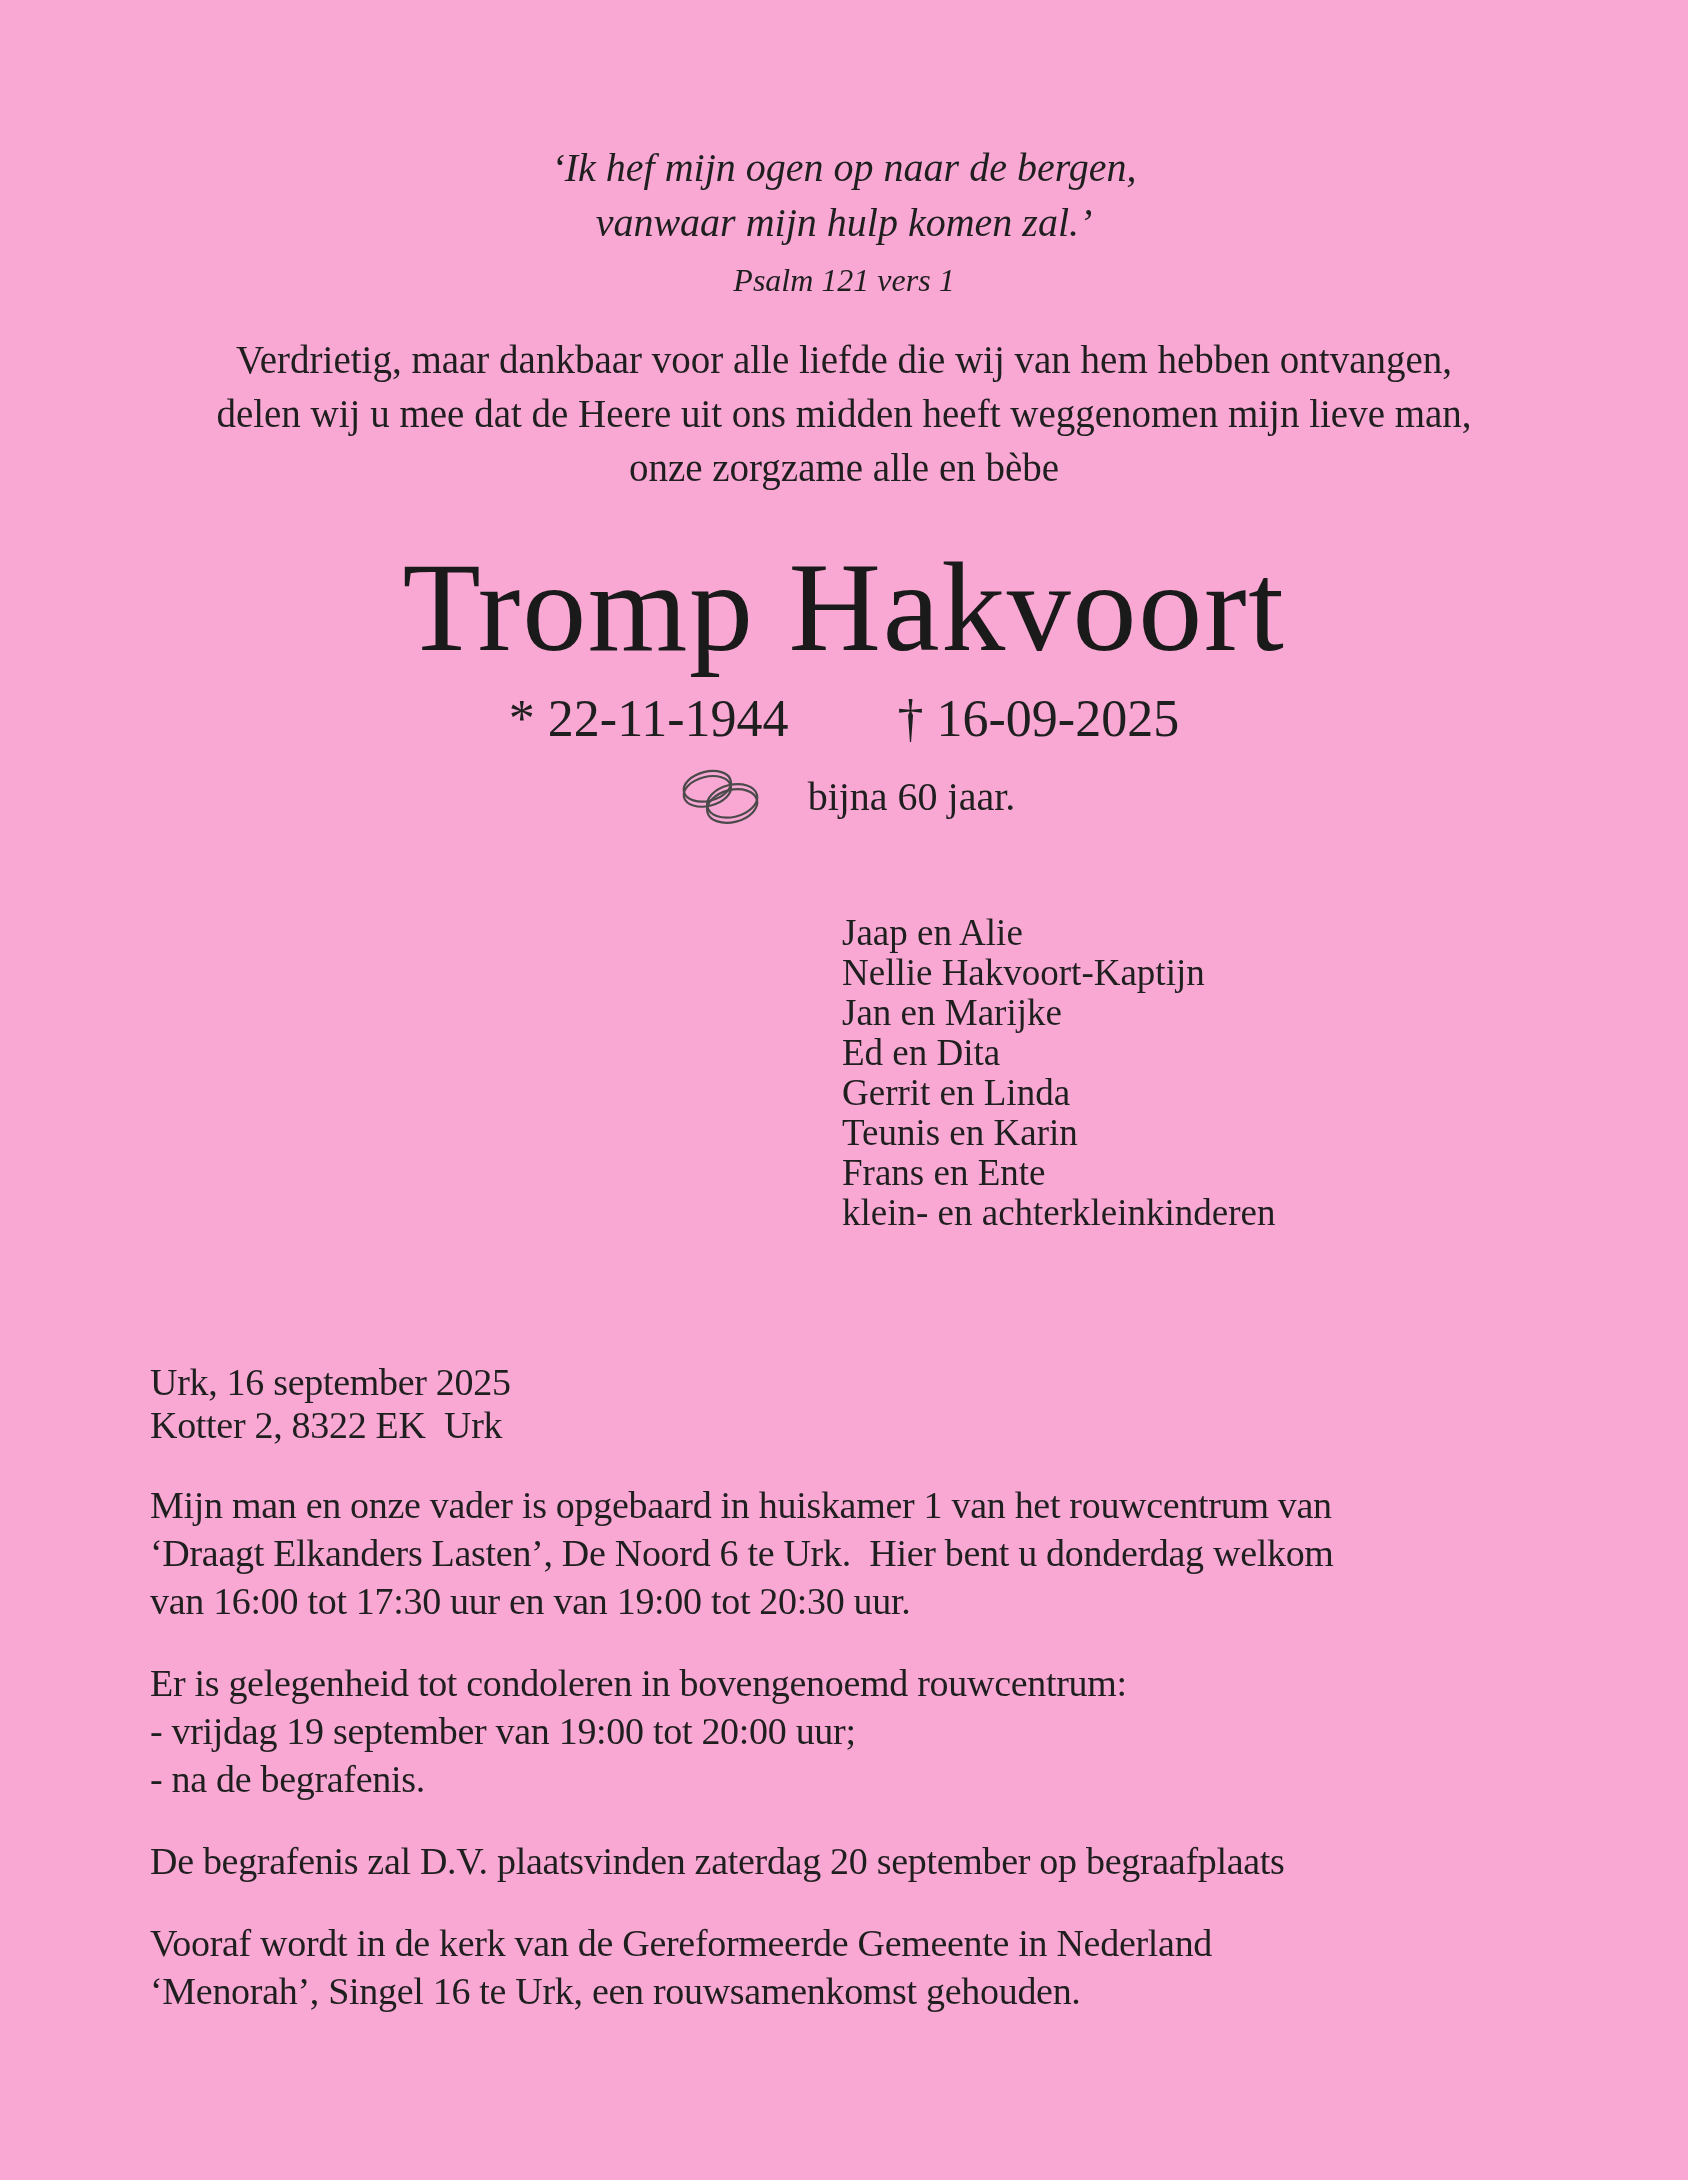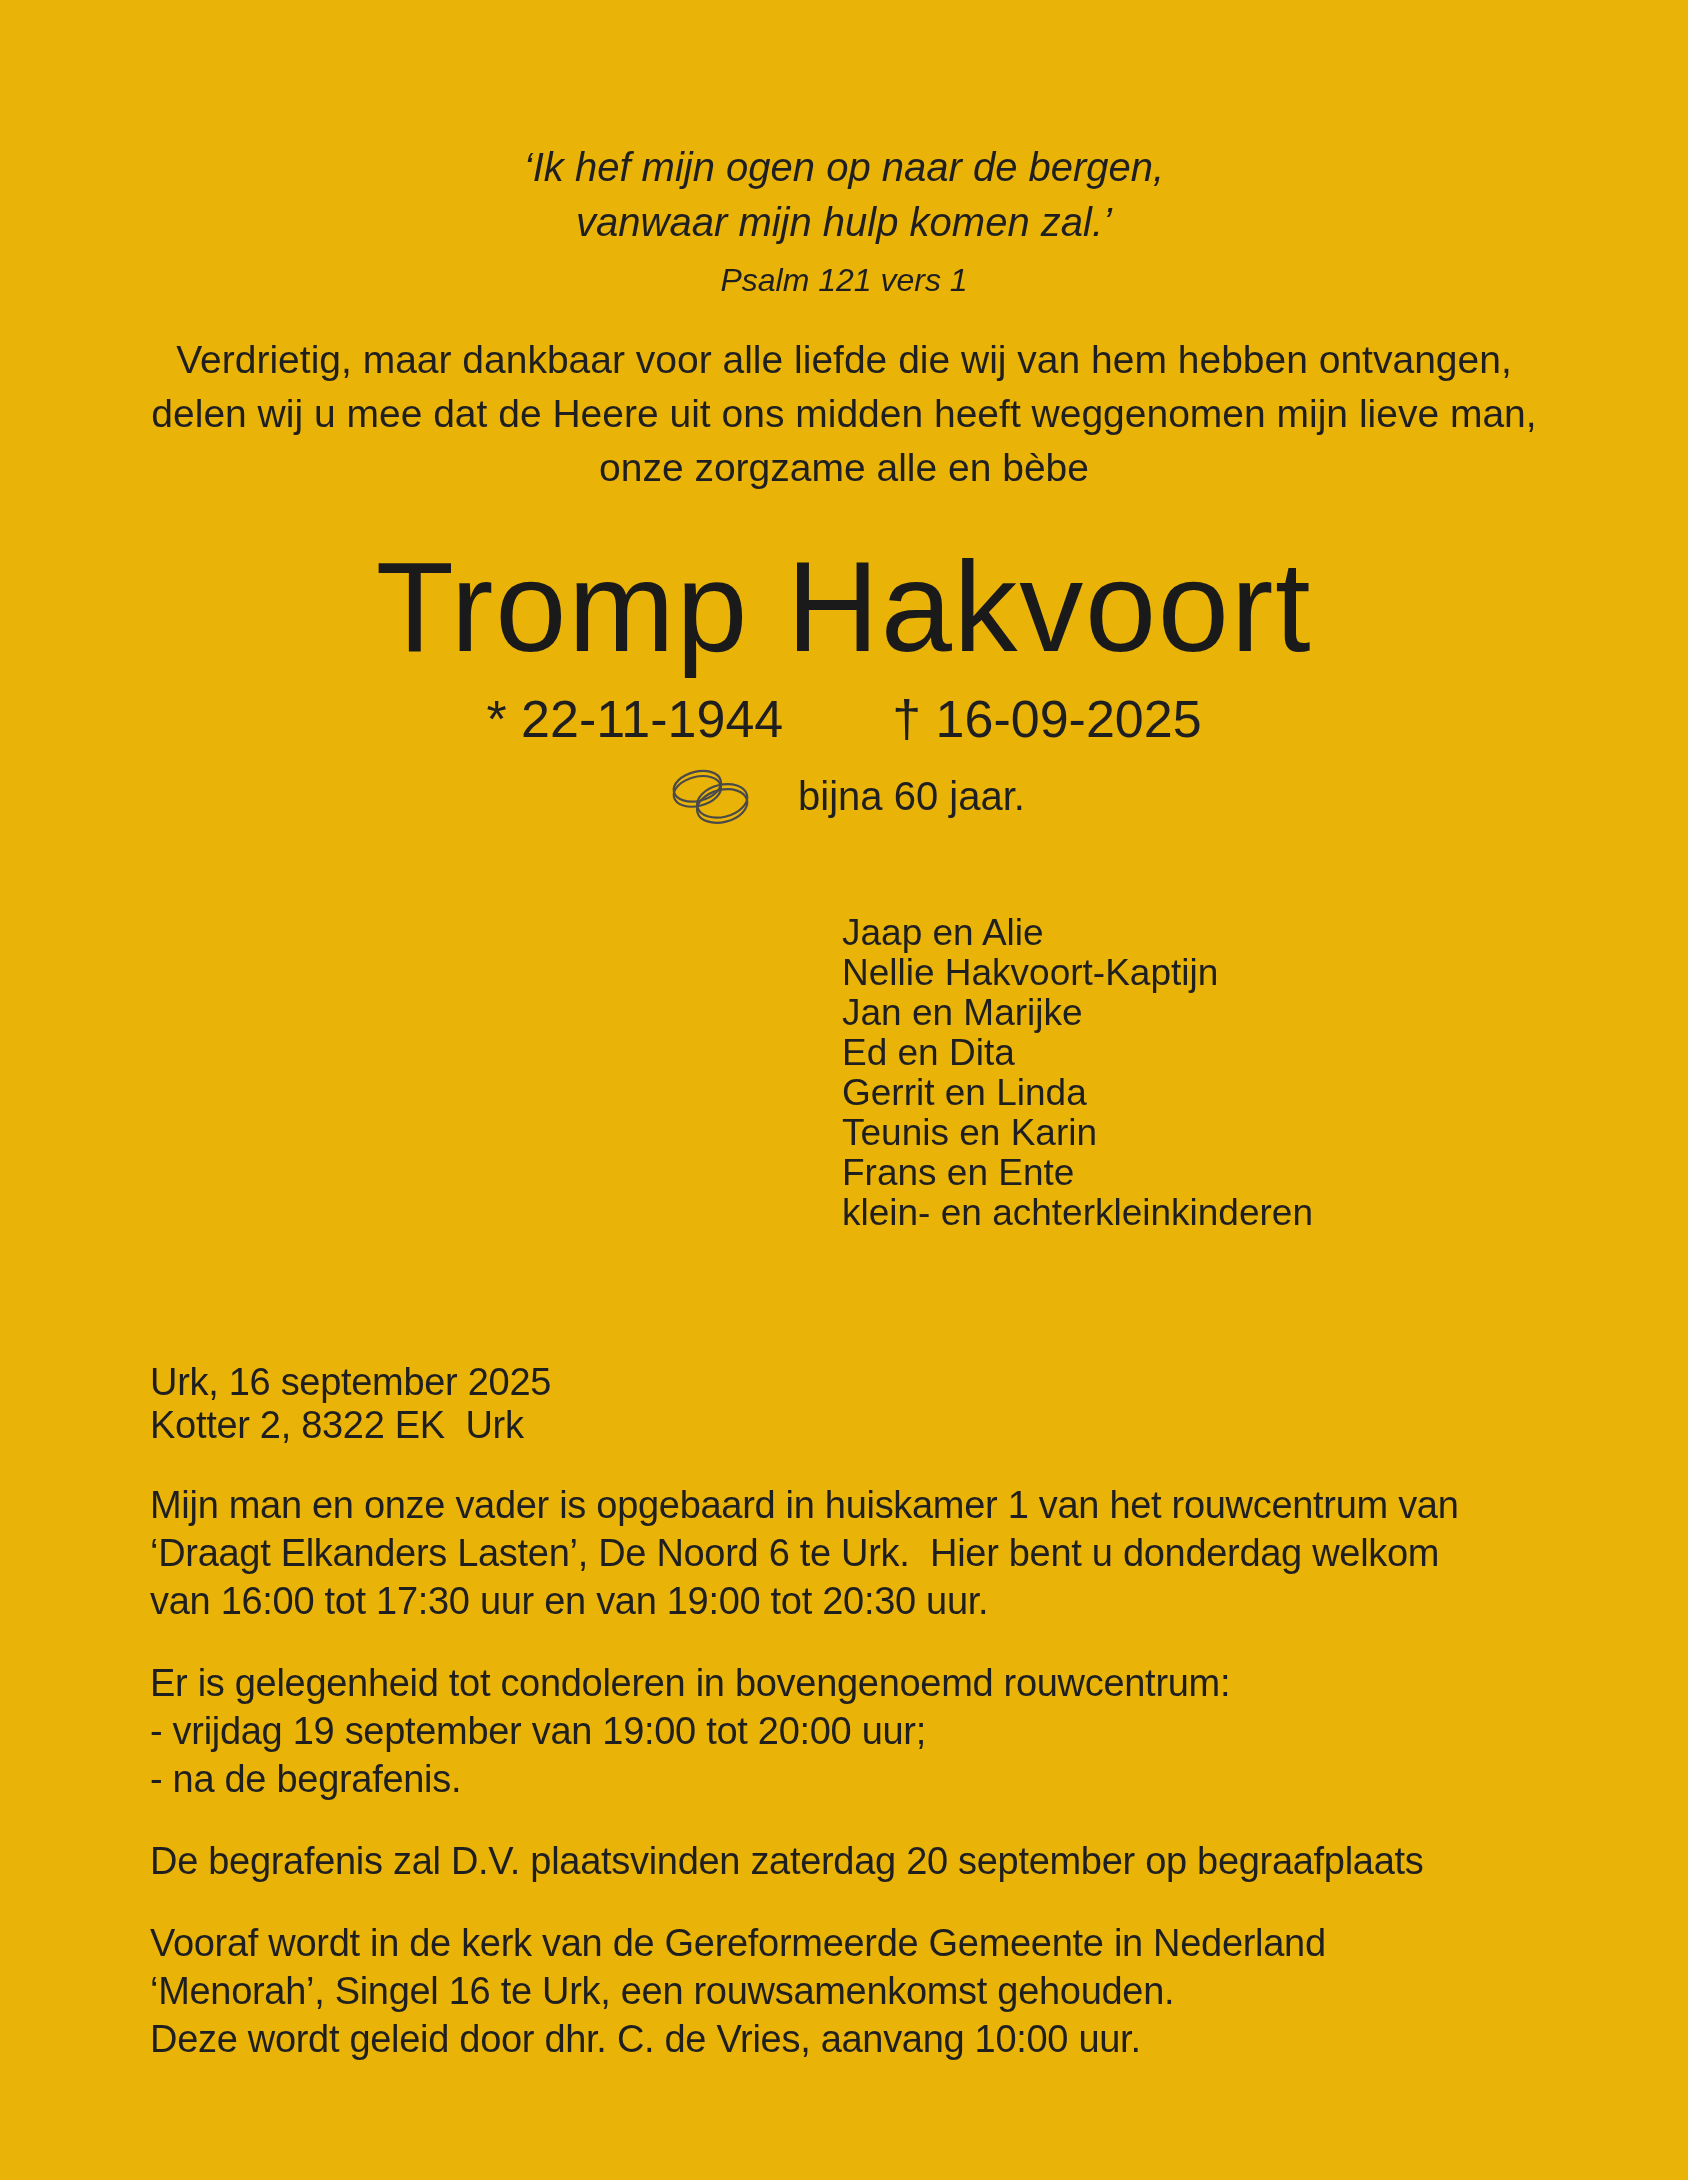--- a/index.html
+++ b/index.html
@@ -5,23 +5,23 @@
   html, body {
     margin: 0;
     padding: 0;
     background: #ffffff;
   }
   .page {
     position: relative;
     width: 1688px;
     height: 2181px;
     overflow: hidden;
-    background: #eab308;
+    background: #f9a8d4;
     color: #1f1f1f;
-    font-family: Liberation Sans, sans-serif;
+    font-family: Liberation Serif, serif;
     text-align: center;
   }
   [data-bind] { white-space: pre-wrap; }
 
   .quote {
     padding-top: 140px;
     font-style: italic;
     font-size: 40px;
     line-height: 55px;
   }
@@ -149,19 +149,18 @@
       <div data-bind="details.condolences.line3">- na de begrafenis.</div>
     </div>
 
     <div class="para">
       <div data-bind="details.funeral.line1">De begrafenis zal D.V. plaatsvinden zaterdag 20 september op begraafplaats</div>
     </div>
 
     <div class="para">
       <div data-bind="details.service.line1">Vooraf wordt in de kerk van de Gereformeerde Gemeente in Nederland</div>
       <div data-bind="details.service.line2">‘Menorah’, Singel 16 te Urk, een rouwsamenkomst gehouden.</div>
-      <div data-bind="details.service.line3">Deze wordt geleid door dhr. C. de Vries, aanvang 10:00 uur.</div>
     </div>
 
   </div>
 
 </div>
 
 
 </body></html>

